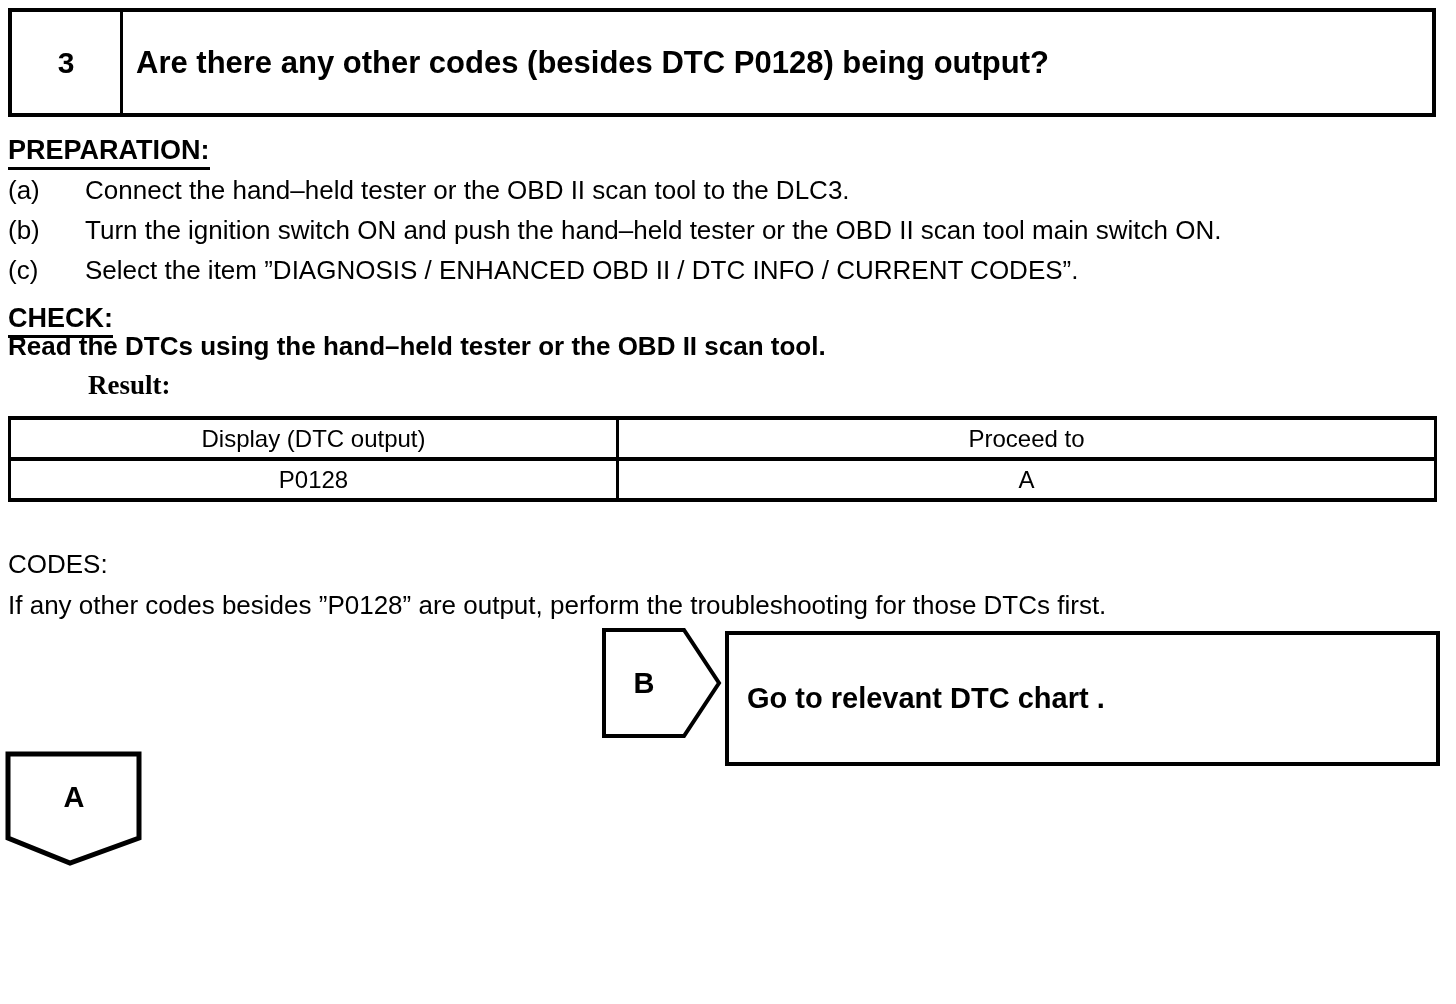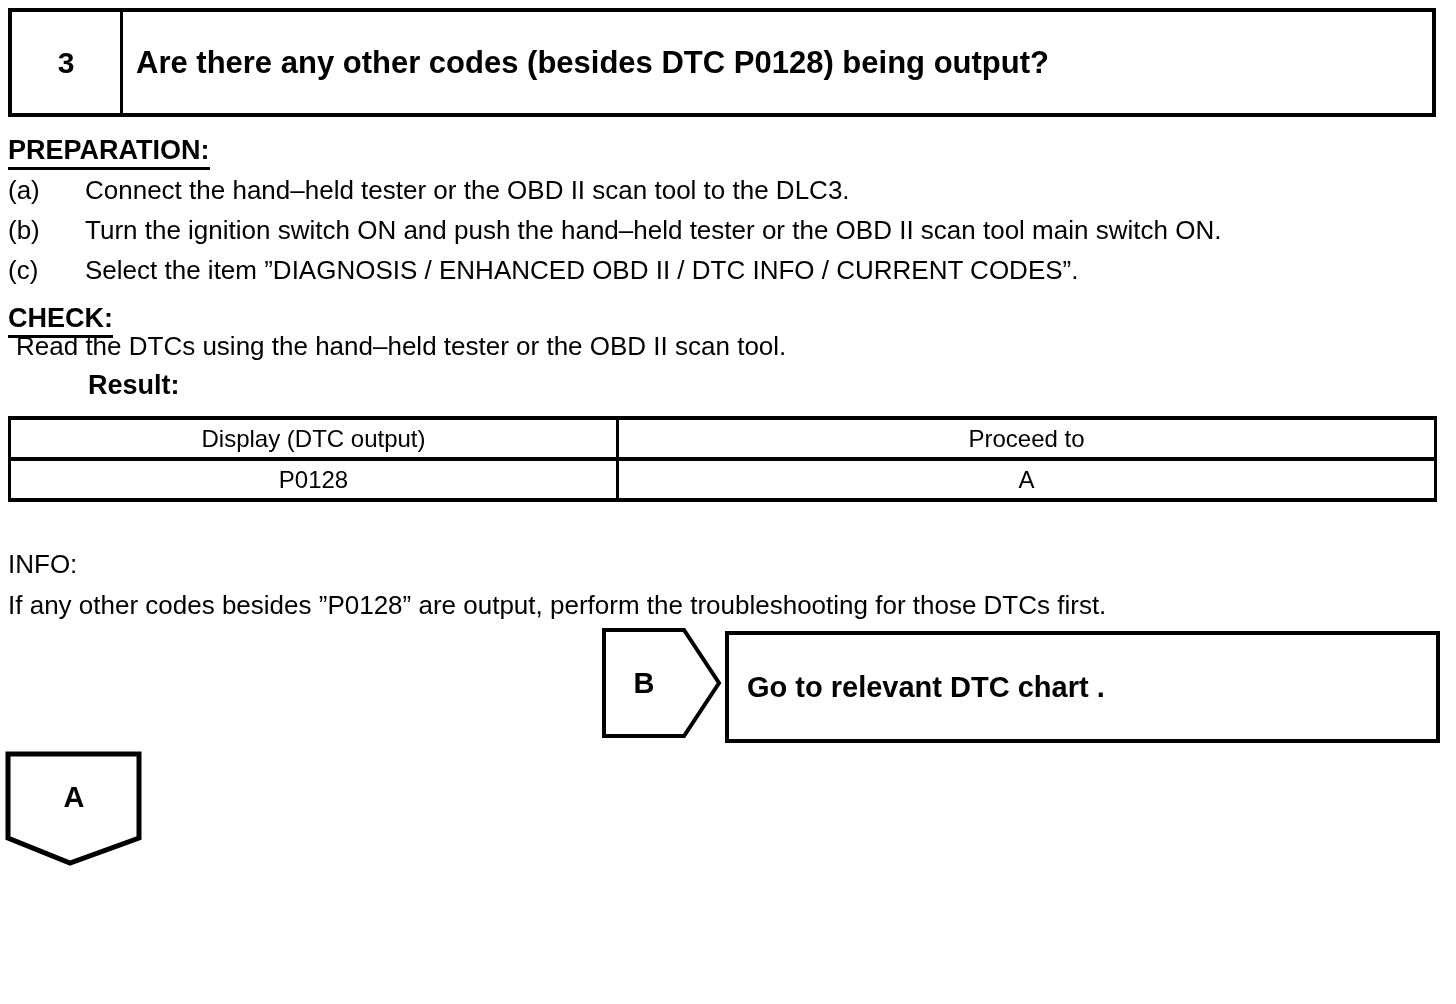--- a/index.html
+++ b/index.html
@@ -69,20 +69,21 @@
     align-items: center;
     font-size: 26px;
     white-space: nowrap;
   }
   .prep-label { width: 77px; flex: 0 0 77px; }
   .result-label {
     position: absolute;
     left: 88px;
     font-weight: bold;
     font-size: 27px;
+    font-family: Liberation Serif, serif;
   }
   
   .result-table {
     position: absolute;
     left: 8px; top: 416px;
     width: 1429px;
     border-collapse: collapse;
     table-layout: fixed;
     font-size: 24px;
   }
@@ -141,46 +142,46 @@
       <span class="prep-label">(b)</span>
       <span>Turn the ignition switch ON and push the hand–held tester or the OBD II scan tool main switch ON.</span>
     </div>
     <div class="prep-item">
       <span class="prep-label">(c)</span>
       <span>Select the item ”DIAGNOSIS / ENHANCED OBD II / DTC INFO / CURRENT CODES”.</span>
     </div>
   </div>
 
   <div class="h-underline" style="top:304px;">CHECK:</div>
-  <div class="body-text" style="left:16px; top:331px;">Read the DTCs using the hand–held tester or the OBD II scan tool.</div>
+  <div class="body-text" style="left:8px; top:331px;font-weight:bold;">Read the DTCs using the hand–held tester or the OBD II scan tool.</div>
   <div class="result-label" style="top:370px;">Result:</div>
 
   <table class="result-table">
     <tbody>
         <tr>
       <td class="col-display">Display (DTC output)</td>
       <td>Proceed to</td>
     </tr>
     <tr>
       <td>P0128</td>
       <td>A</td>
     </tr>
   </tbody>
     </table>
 
-  <div class="body-text" style="left:8px; top:549px;">INFO:</div>
+  <div class="body-text" style="left:8px; top:549px;">CODES:</div>
   <div class="body-text" style="left:8px; top:590px;">If any other codes besides ”P0128” are output, perform the troubleshooting for those DTCs first.</div>
 
   <div class="flow-wrap" style="left:601px; top:627px; width:122px; height:112px;">
     <svg width="122" height="112" viewBox="0 0 122 112">
       <polygon points="3,3 83,3 118,56 83,109 3,109" fill="#ffffff" stroke="#000000" stroke-width="4"></polygon>
     </svg>
     <span class="flow-letter" style="left:0; top:40px; width:86px;">B</span>
   </div>
-  <div class="action-box" style="left:725px; top:631px; width:715px; height:112px; padding-left:18px;">
+  <div class="action-box" style="left:725px; top:631px; width:715px; height:135px; padding-left:18px;">
     <span>Go to relevant DTC chart .</span>
   </div>
 
   <div class="flow-wrap" style="left:5px; top:750px; width:138px; height:117px;">
     <svg width="138" height="117" viewBox="0 0 138 117">
       <polygon points="3,4 134,4 134,88 65,113 3,88" fill="#ffffff" stroke="#000000" stroke-width="5"></polygon>
     </svg>
     <span class="flow-letter" style="left:0; top:31px; width:138px;">A</span>
   </div>
 

